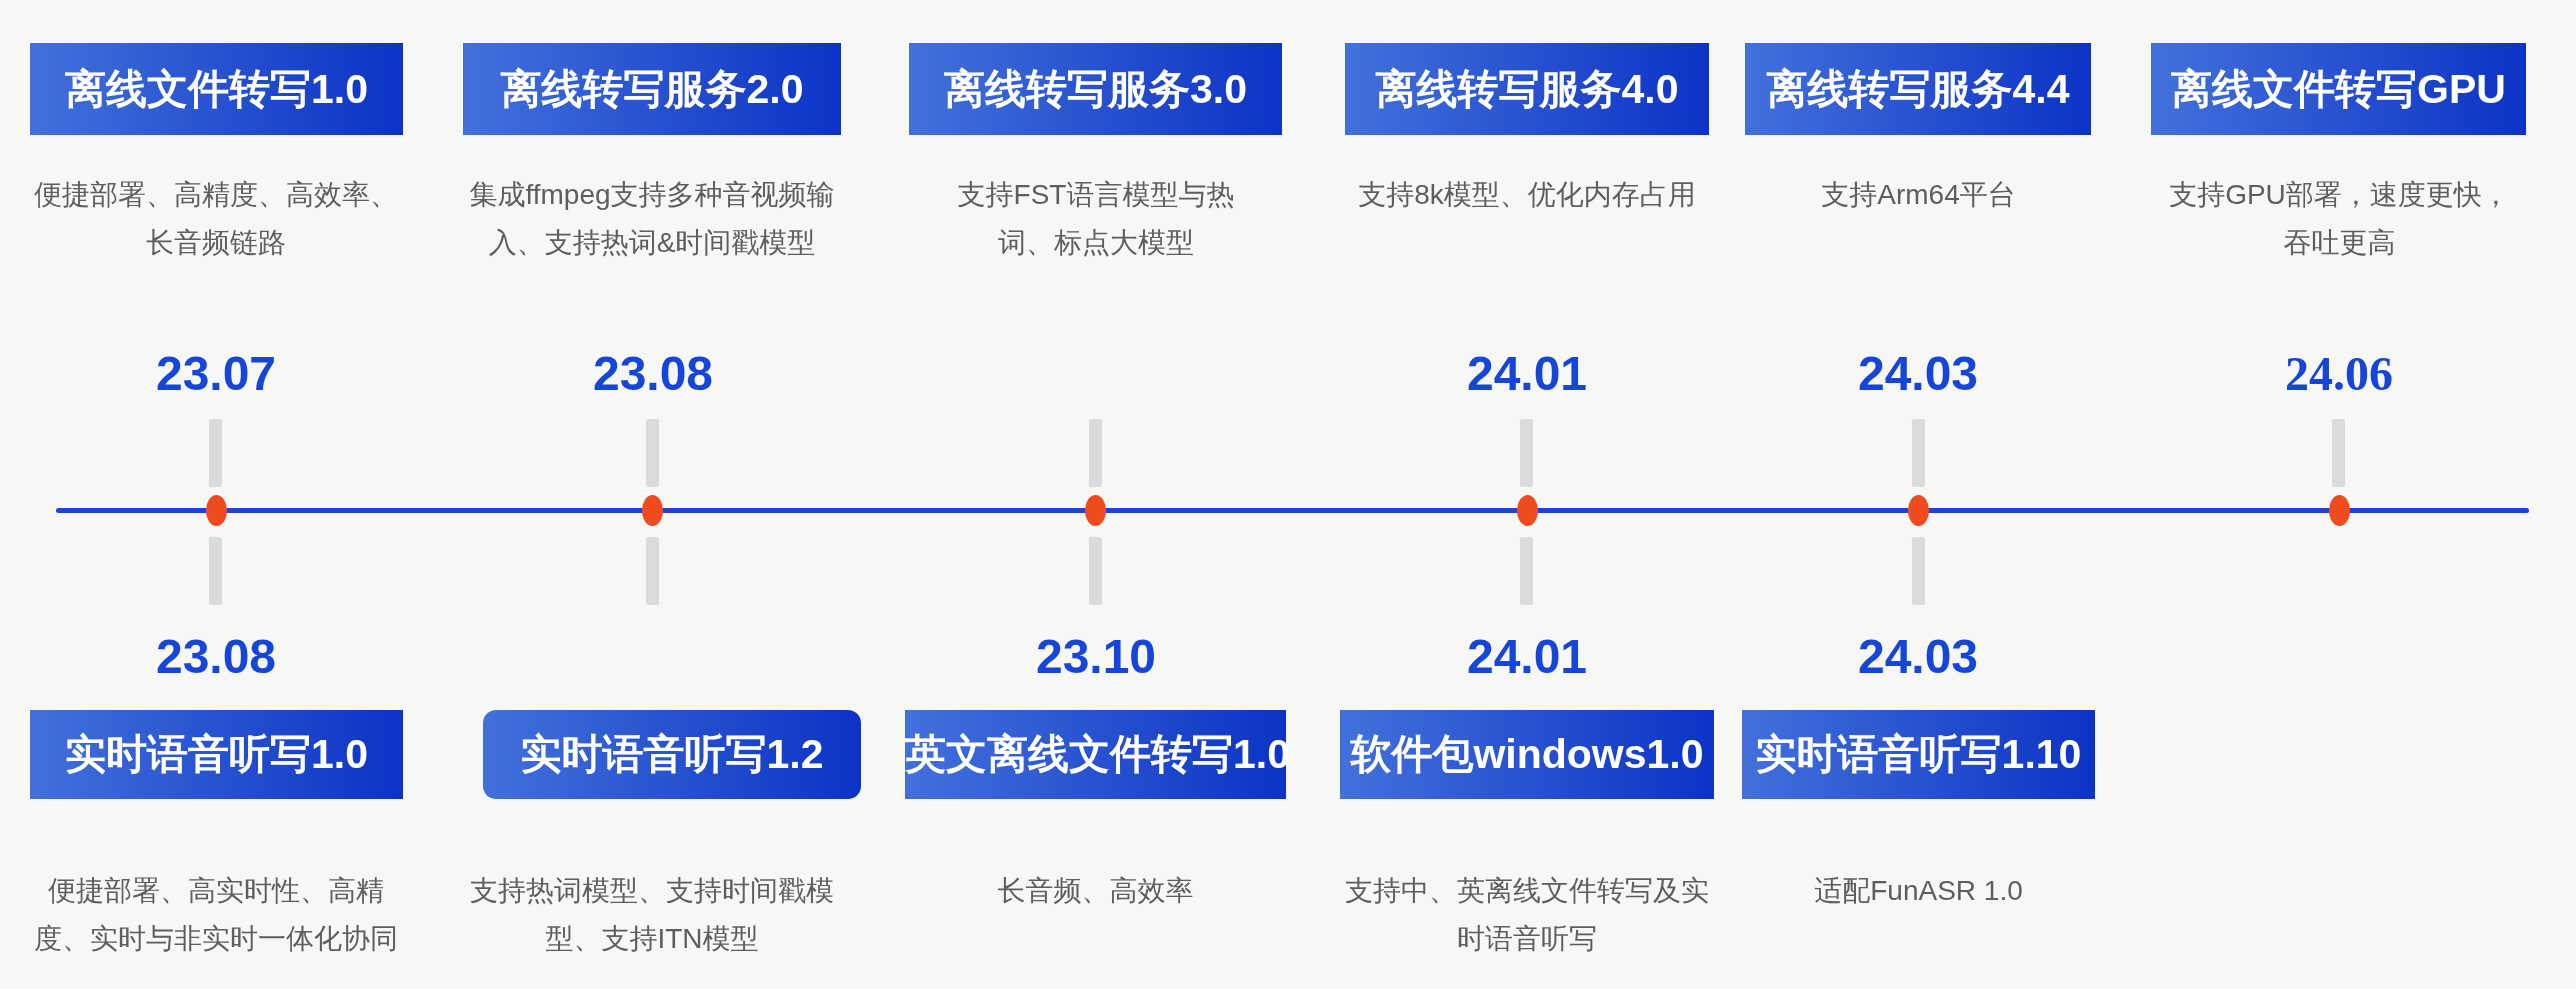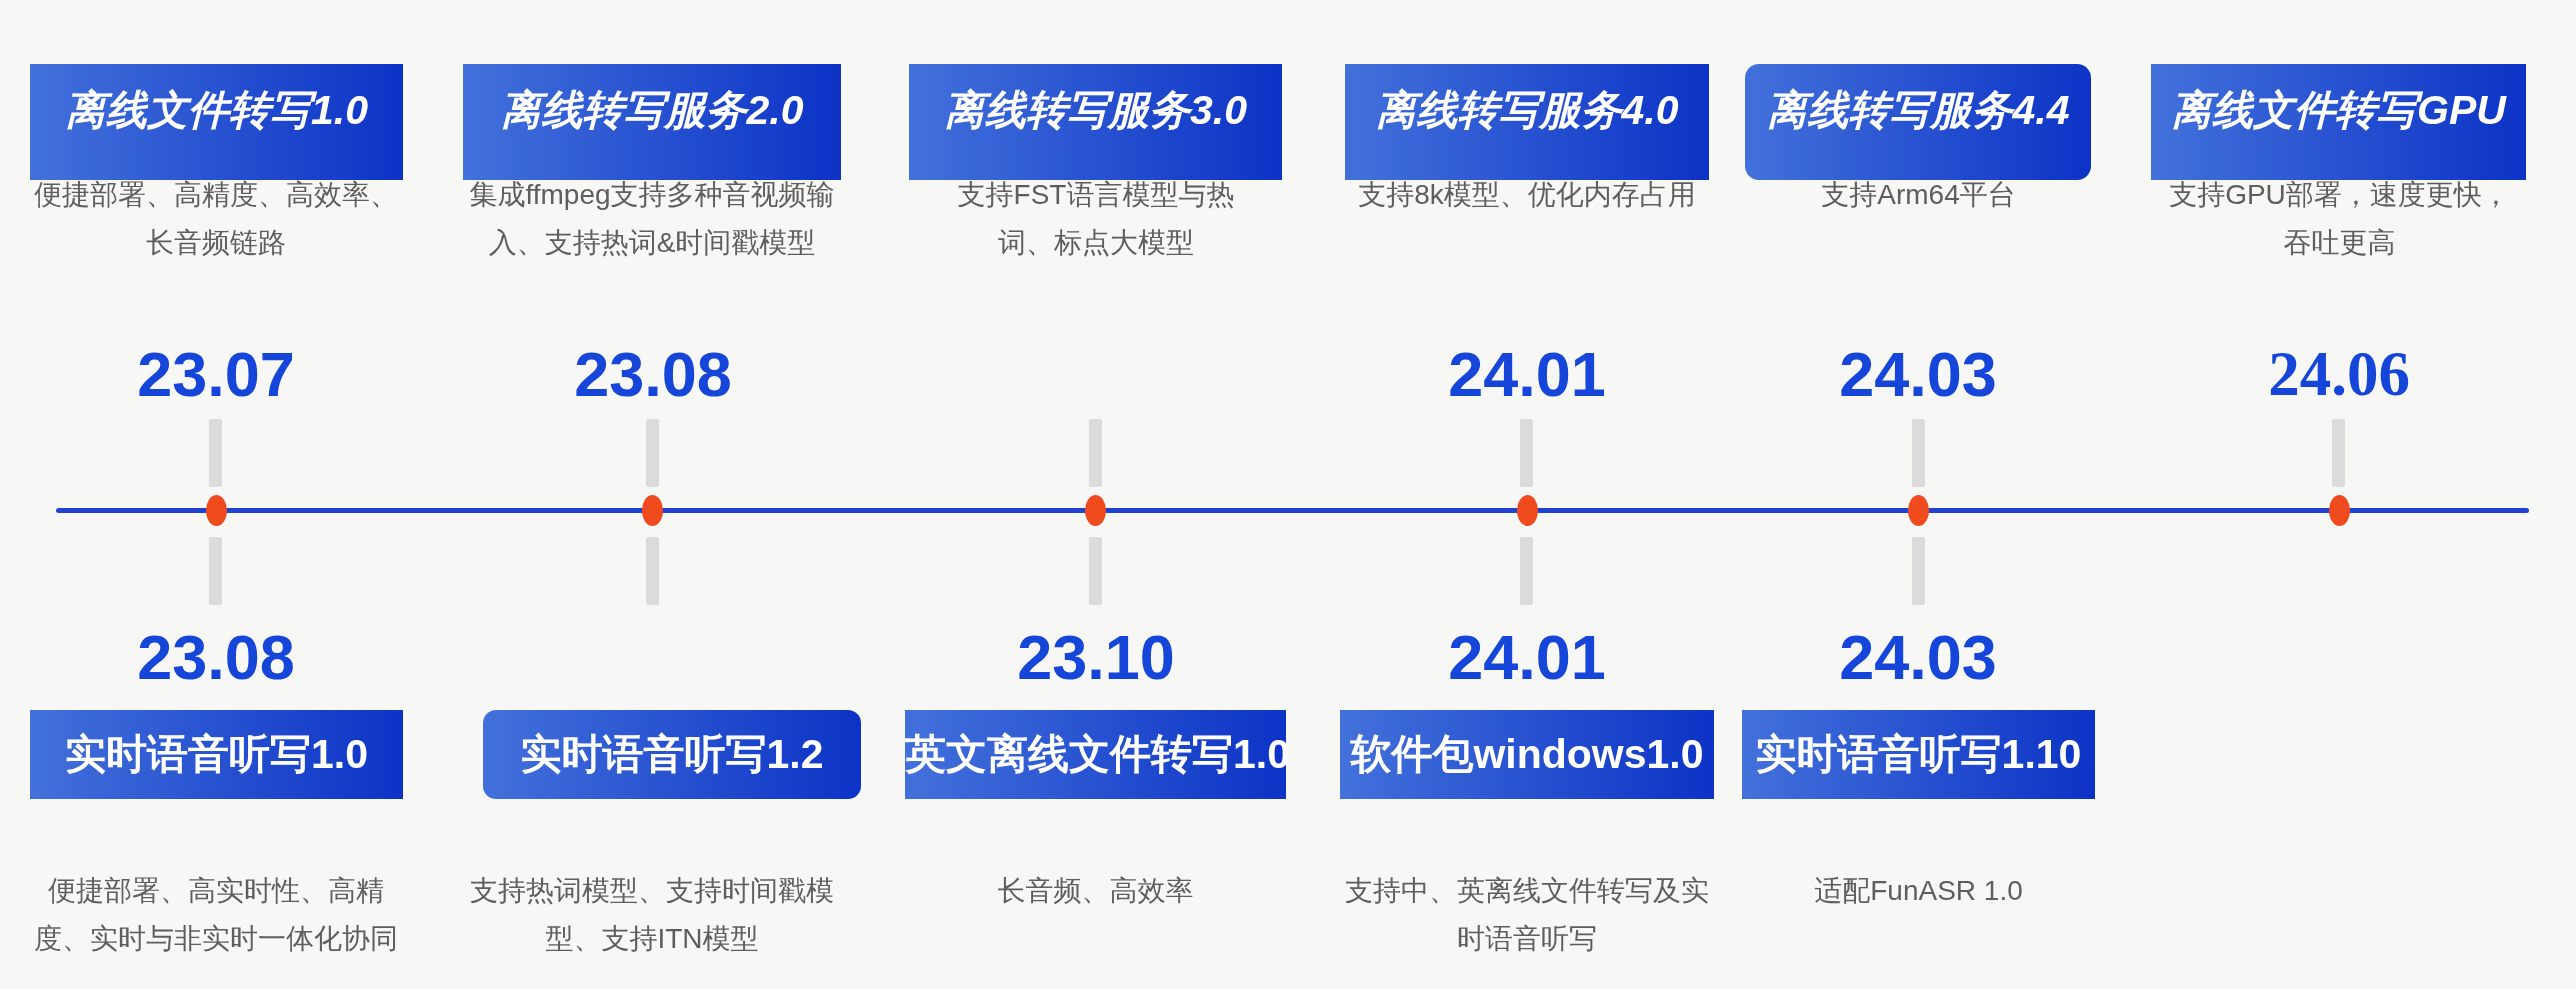--- a/index.html
+++ b/index.html
@@ -13,31 +13,31 @@
   .axis{
     position:absolute;left:56px;top:508px;width:2473px;height:5.2px;
     background:#1f41d4;border-radius:3px;
   }
   .box{
     position:absolute;
     background:linear-gradient(90deg,#4371db 0%,#0c33c6 100%);
     color:#ffffff;font-weight:bold;font-size:41px;
     text-align:center;white-space:nowrap;
   }
-  .box.top{top:64px;height:116px;line-height:92px;font-style:italic;}
+  .box.top{top:43px;height:92px;line-height:92px;}
   .box.bottom{top:710px;height:89px;line-height:89px;}
   .desc{
     position:absolute;
     color:#5e5e5e;font-size:28px;line-height:48px;text-align:center;
   }
   .desc.top{top:171px;}
   .desc.bottom{top:819px;margin-top:48px;}
   .date{
     position:absolute;width:298px;
-    color:#1546d9;font-weight:bold;font-size:63px;line-height:74px;
+    color:#1546d9;font-weight:bold;font-size:48px;line-height:74px;
     text-align:center;
   }
   .date.top{top:337px;}
   .date.bottom{top:620px;}
   .tick{
     position:absolute;width:13.4px;height:68px;
     background:#dbdbdb;border-radius:2.2px;
   }
   .tick.top{top:419px;}
   .tick.bottom{top:537px;}
@@ -100,21 +100,21 @@
   <div class="date top" style="left:1378px;">24.01</div>
   <div class="tick top" style="left:1520px;"></div>
   <div class="dot" style="left:1517px;"></div>
   <div class="tick bottom" style="left:1520px;"></div>
   <div class="date bottom" style="left:1378px;">24.01</div>
   <div class="box bottom" style="left:1340px;width:374px;">
     <span>软件包windows1.0</span>
   </div>
   <div class="desc bottom" style="left:1341px;width:372px;">支持中、英离线文件转写及实时语音听写</div>
 
-  <div class="box top" style="left:1745px;width:346px;border-radius:14px;">
+  <div class="box top" style="left:1745px;width:346px;">
     <span>离线转写服务4.4</span>
   </div>
   <div class="desc top" style="left:1747px;width:343px;">支持Arm64平台</div>
   <div class="date top" style="left:1769px;">24.03</div>
   <div class="tick top" style="left:1912px;"></div>
   <div class="dot" style="left:1908px;"></div>
   <div class="tick bottom" style="left:1912px;"></div>
   <div class="date bottom" style="left:1769px;">24.03</div>
   <div class="box bottom" style="left:1742px;width:353px;">
     <span>实时语音听写1.10</span>

